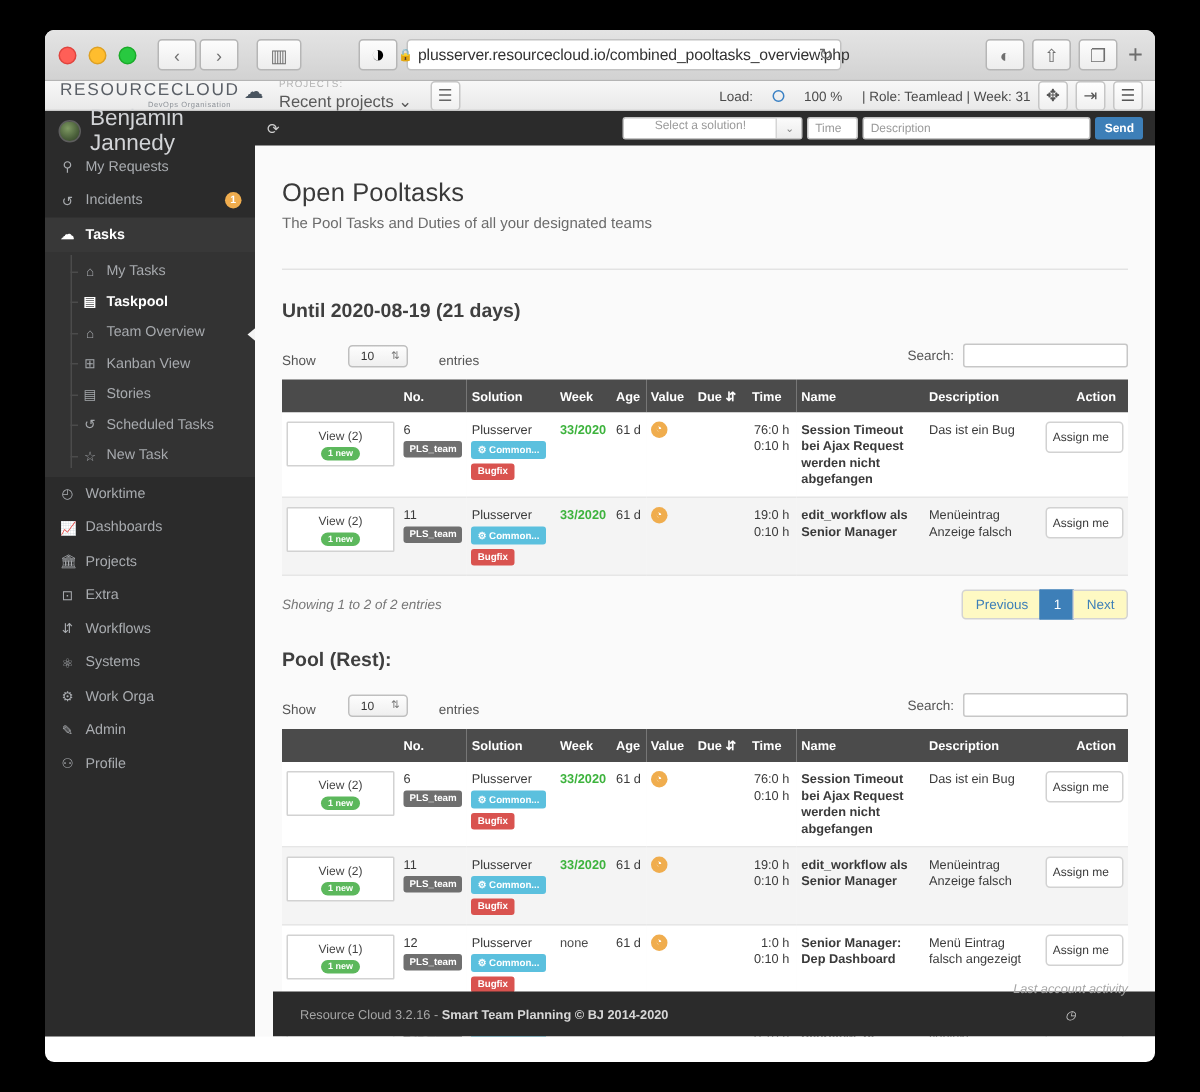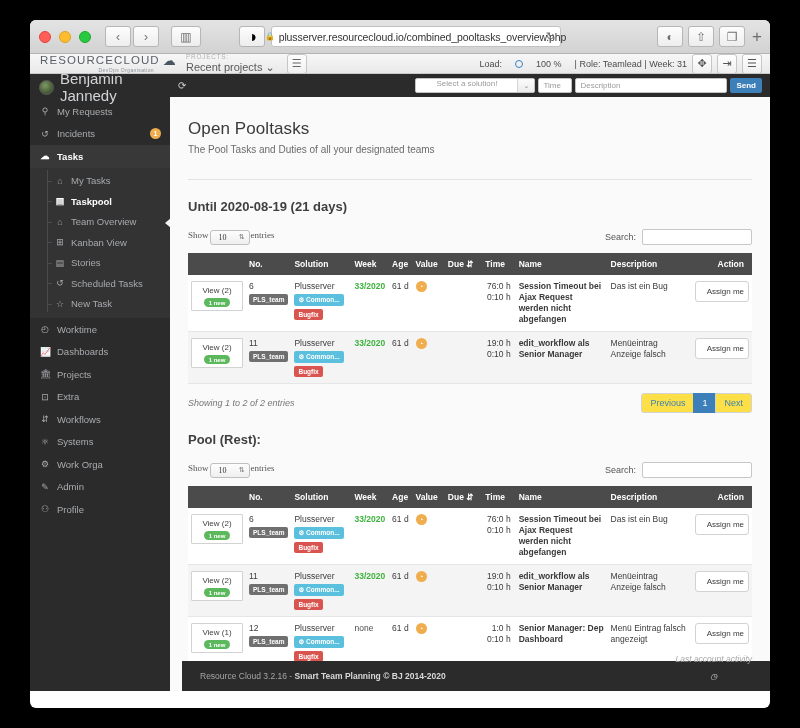--- a/index.html
+++ b/index.html
@@ -247,21 +247,21 @@
 
   .section-title {
     font-size: 13px; color: #3f3f3f; font-weight: 700;
     margin-top: 19px; margin-bottom: 15px;
   }
 
   .table-controls {
     display: flex; align-items: center; justify-content: space-between;
     font-size: 9px; color: #555; margin-bottom: 8px;
   }
-  .show-entries { display: flex; align-items: flex-start; gap: 1px; font-family: Liberation Serif, serif; }
+  .show-entries { display: flex; align-items: flex-end; gap: 21px; }
   .entries-select {
     width: 40px; height: 15px;
     border: 1px solid #bfbfbf; border-radius: 3px;
     background: linear-gradient(#fdfdfd,#efefef);
     font-size: 8px; color: #333;
     display: flex; align-items: center; padding-left: 8px;
     position: relative;
   }
   .entries-select .spin {
     position: absolute; right: 4px; font-size: 7px; color:#777; line-height:7px;
@@ -297,21 +297,21 @@
   .col-value  { width: 34px; }
   .col-due    { width: 40px; }
   .col-time   { width: 34px; }
   .col-name   { width: 104px; }
   .col-desc   { width: 98px; }
   .col-action { width: 62px; }
 
   .view-btn {
     border: 1px solid #d2d2d2; background: #fff;
     border-radius: 1px; padding: 4px 3px 3px;
-    text-align: center; width: 52px;
+    text-align: center; width: 72px;
   }
   .view-btn .vlabel { font-size: 8px; color: #444; }
   .view-btn .vnew {
     display: inline-block; margin-top: 3px;
     background: #5cb85c; color: #fff;
     border-radius: 8px; font-size: 6px; font-weight: bold;
     padding: 1.5px 5px;
   }
   .tag-team {
     display: inline-block; margin-top: 3px;
@@ -339,32 +339,32 @@
     display: flex; align-items: center; justify-content: center;
     font-size: 7px;
   }
   .time-cell { text-align: right; padding-right: 5px !important; white-space: nowrap; }
   .time-cell div { line-height: 11px; }
   .name-cell { font-weight: bold; line-height: 11px; }
   .desc-cell { color: #555; line-height: 11px; }
   .assign-btn {
     border: 1px solid #d2d2d2; background: #fff;
     border-radius: 3px; padding: 5px 4px;
-    text-align: right; font-size: 8px; color: #3a3a3a;
+    text-align: left; font-size: 8px; color: #3a3a3a;
     white-space: nowrap;
   }
 
   .table-footer {
     display: flex; align-items: center; justify-content: space-between;
     margin-top: 9px;
   }
   .showing-text { font-size: 9px; color: #777; font-style: italic; }
   .pager { display: flex; }
   .pager div {
-    border: 1px solid #d3d3d3; background: #fde047;
+    border: 1px solid #d3d3d3; background: #fef9c3;
     font-size: 9px; color: #3d7fb8;
     padding: 4px 8px; margin-left: -1px;
   }
   .pager div:first-child { border-radius: 3px 0 0 3px; margin-left:0;}
   .pager div:last-child { border-radius: 0 3px 3px 0; }
   .pager div.active { background: #3d7fb8; border-color:#3d7fb8; color: #fff; }
 
   
   #app-footer {
     position: absolute; left: 12px; right: 0; bottom: 0;

